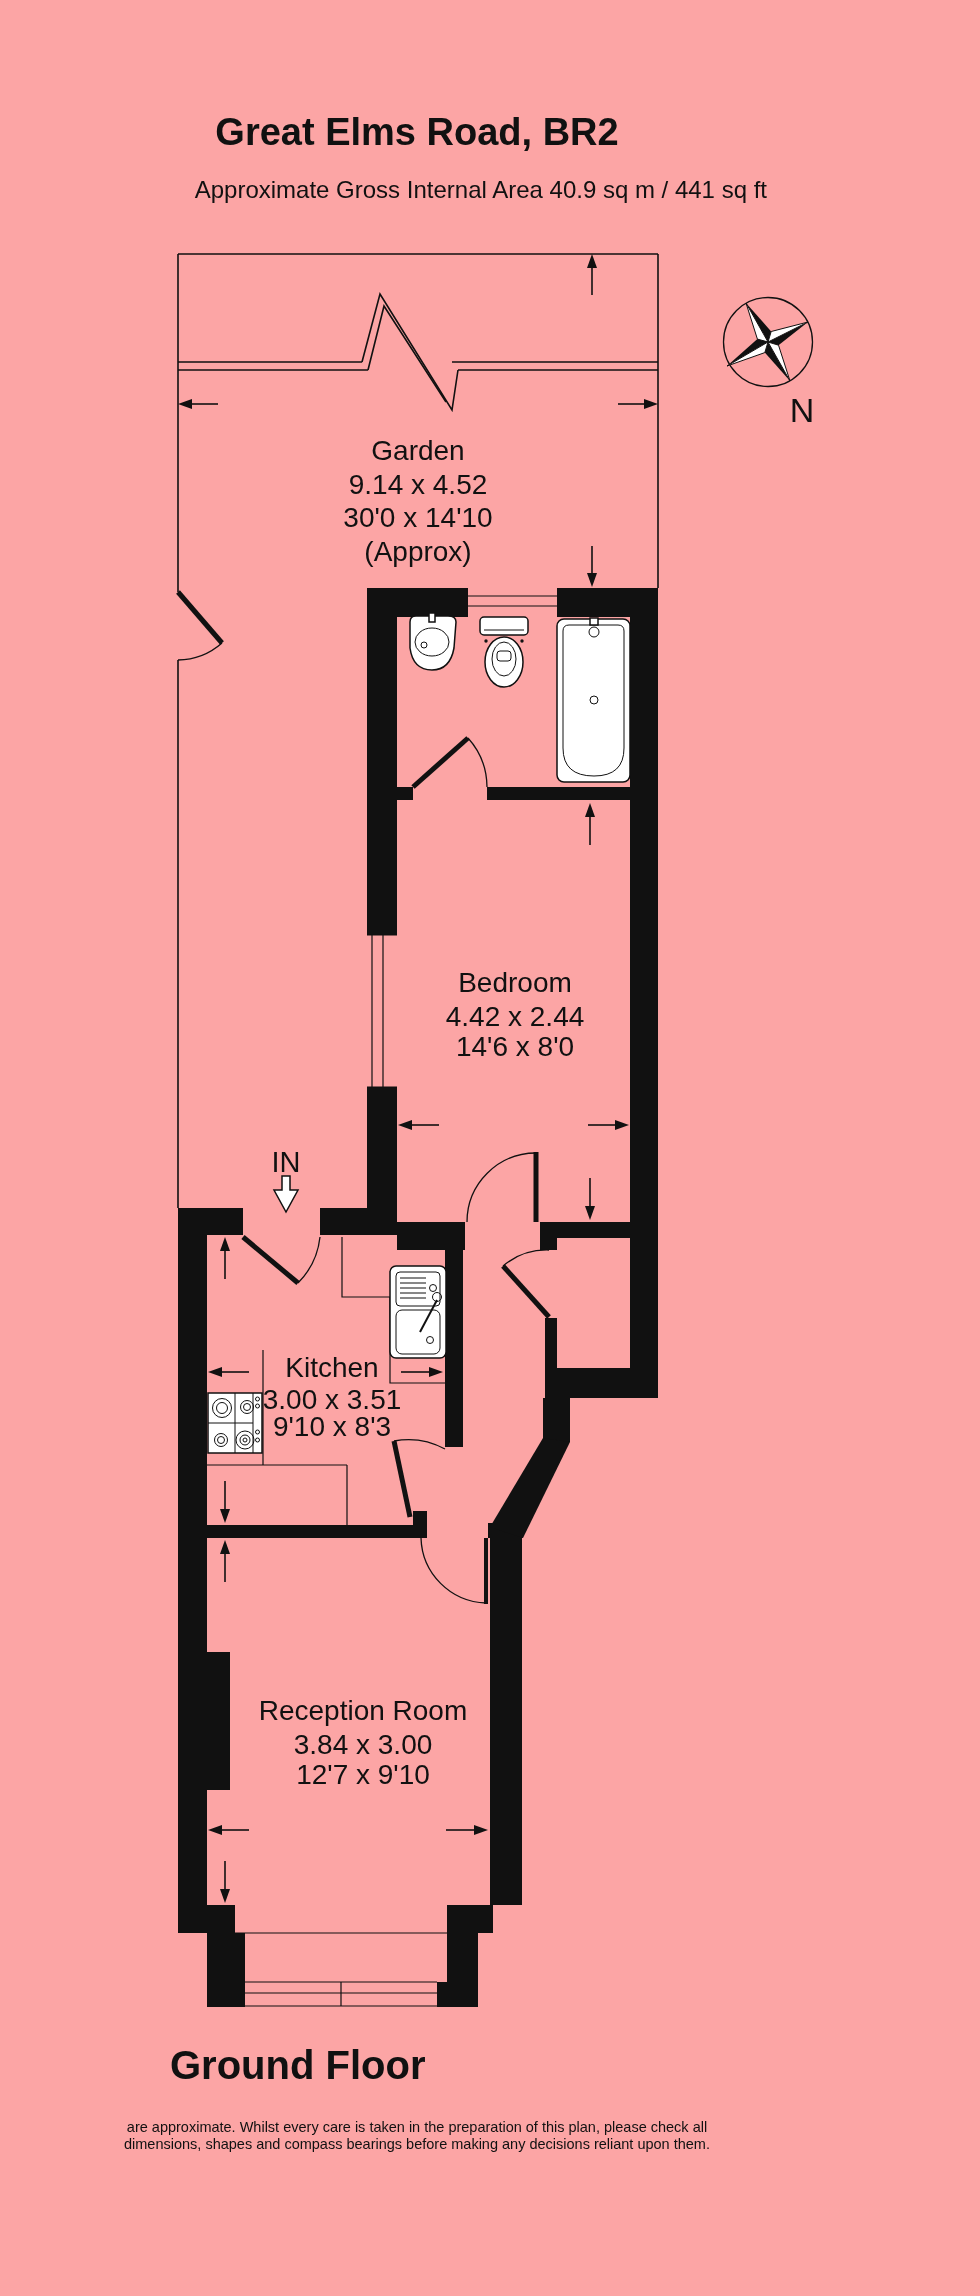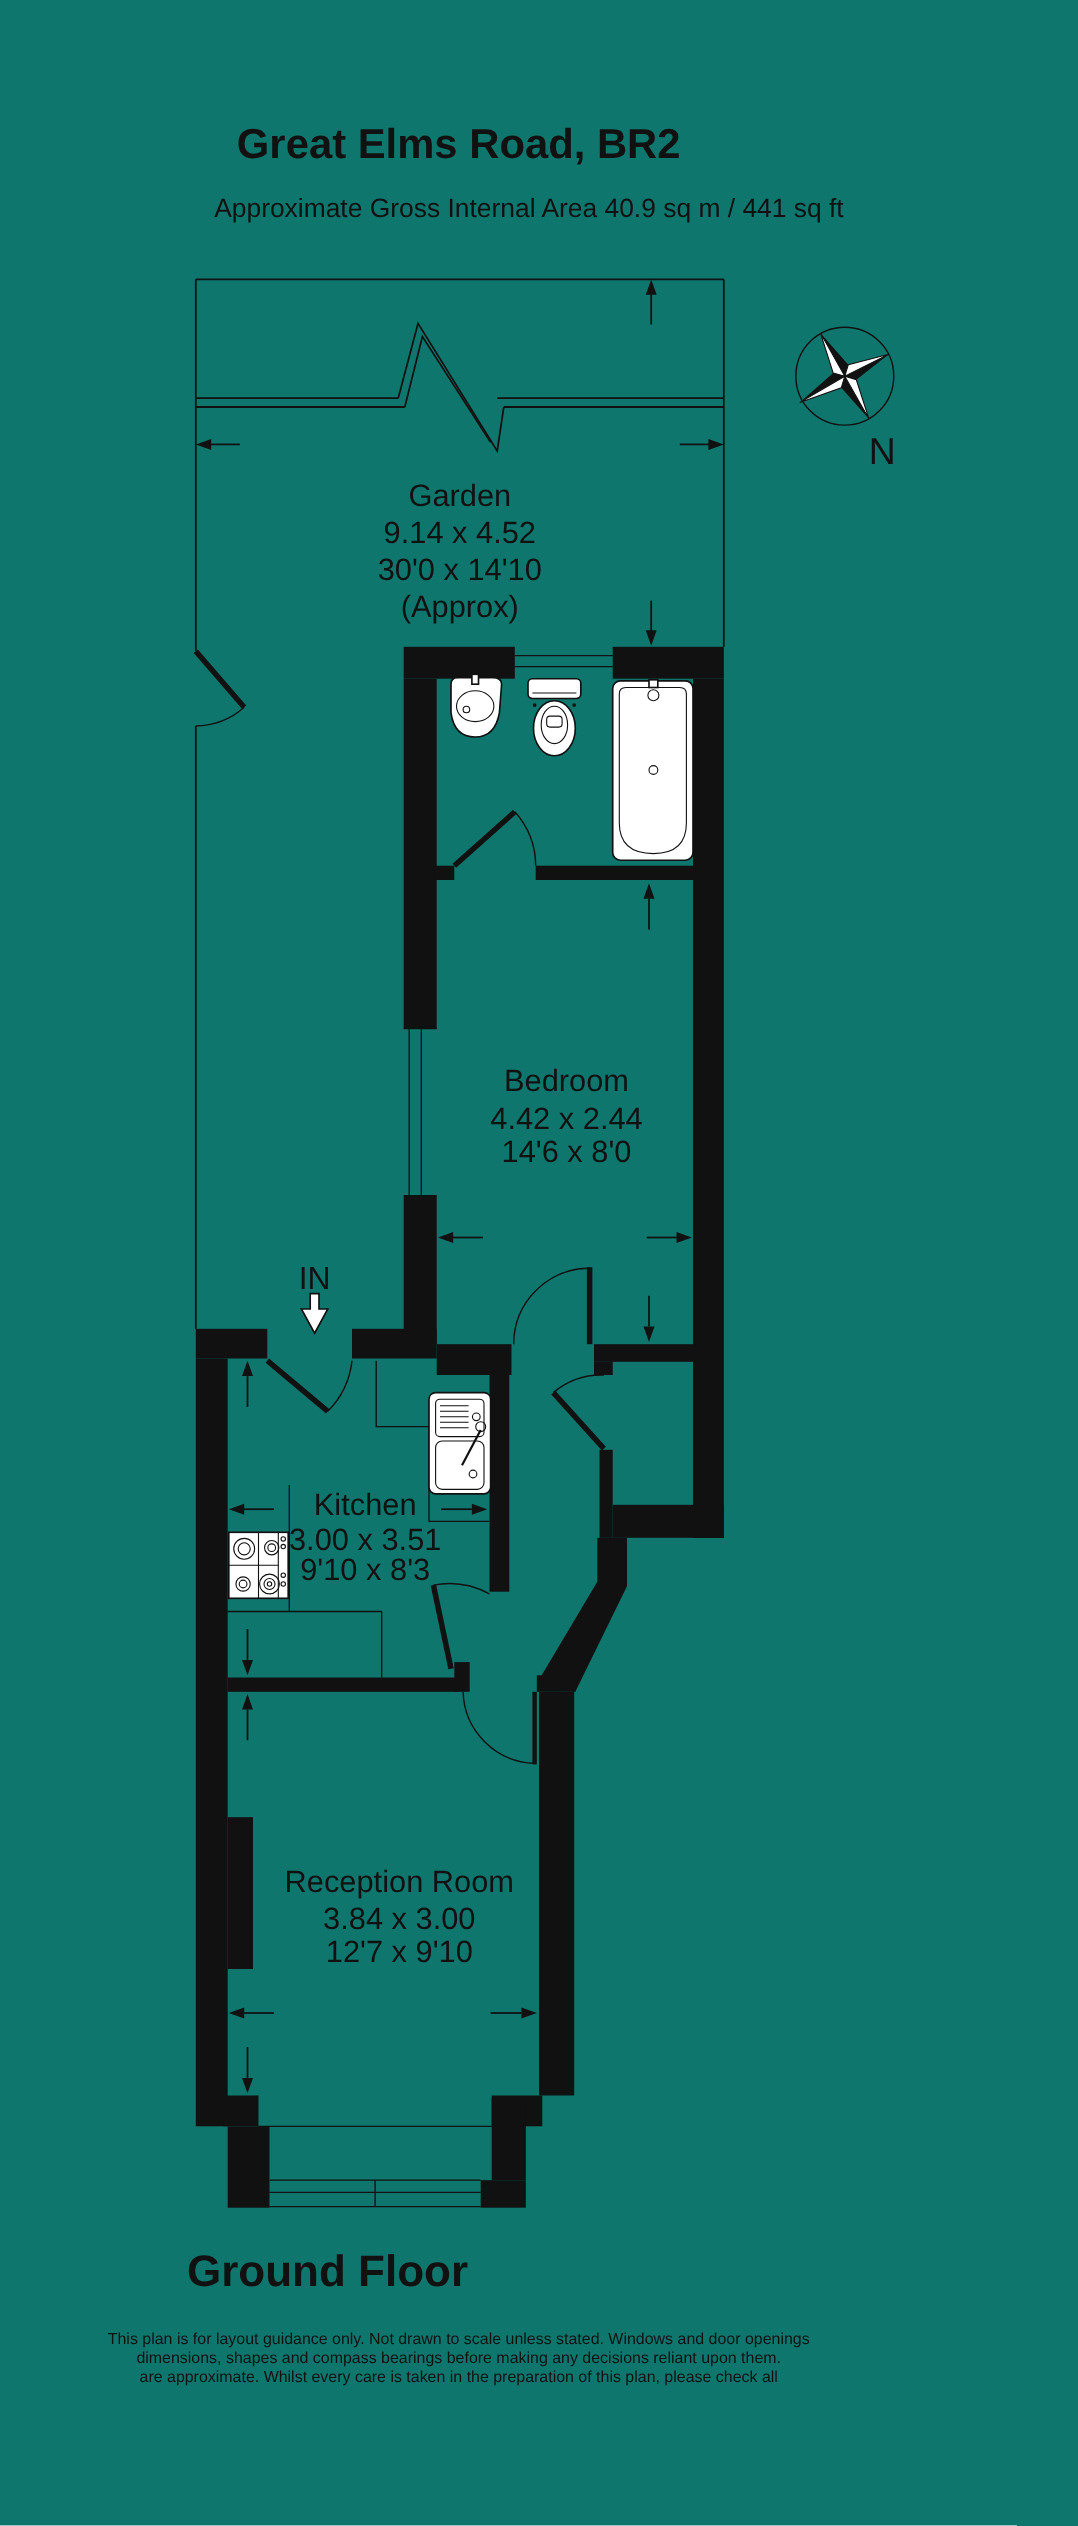--- a/index.html
+++ b/index.html
@@ -1,16 +1,16 @@
 <!DOCTYPE html>
 <html><head>
 <meta charset="utf-8">
 <style>
   html,body{margin:0;padding:0;background:#fff;}
-  #page{position:relative;width:980px;height:2296px;background:#0f766e;overflow:hidden;
+  #page{position:relative;width:980px;height:2296px;background:#fca5a5;overflow:hidden;
         font-family:"Liberation Sans",sans-serif;color:#111;}
   .abs{position:absolute;}
   #title{left:67px;top:111px;width:700px;text-align:center;font-size:38px;font-weight:bold;letter-spacing:0px;}
   #subtitle{left:67px;top:176px;width:700px;text-align:right;font-size:24px;}
   #floor-label{left:170px;top:2043px;font-size:40px;font-weight:bold;}
   #footer{left:67px;top:2119px;width:700px;text-align:center;font-size:14.5px;line-height:17.2px;}
   svg{position:absolute;left:0;top:0;}
   .wall{fill:#111;stroke:none;}
   .thin{stroke:#111;stroke-width:1.6;fill:none;}
   .hair{stroke:#111;stroke-width:1.2;fill:none;}
@@ -240,18 +240,17 @@
       <text class="roomname" x="363" y="1720">Reception Room</text>
       <text class="roomdim" x="363" y="1754">3.84 x 3.00</text>
       <text class="roomdim" x="363" y="1784">12'7 x 9'10</text>
     </g>
     <text class="inlabel" x="286" y="1172">IN</text>
   </svg>
 
   <div class="abs" id="floor-label">Ground Floor</div>
 
   <div class="abs" id="footer">
-    <div>This plan is for layout guidance only. Not drawn to scale unless stated. Windows and door openings</div>
+    <div>are approximate. Whilst every care is taken in the preparation of this plan, please check all</div>
     <div>dimensions, shapes and compass bearings before making any decisions reliant upon them.</div>
-    <div>are approximate. Whilst every care is taken in the preparation of this plan, please check all</div>
   </div>
 
 </div>
 
 </body></html>

